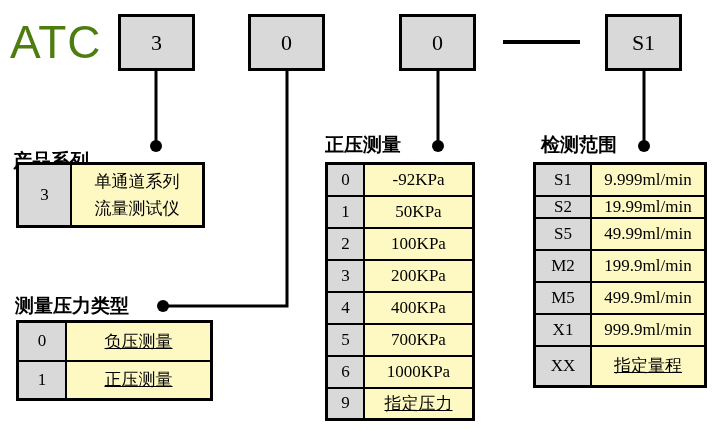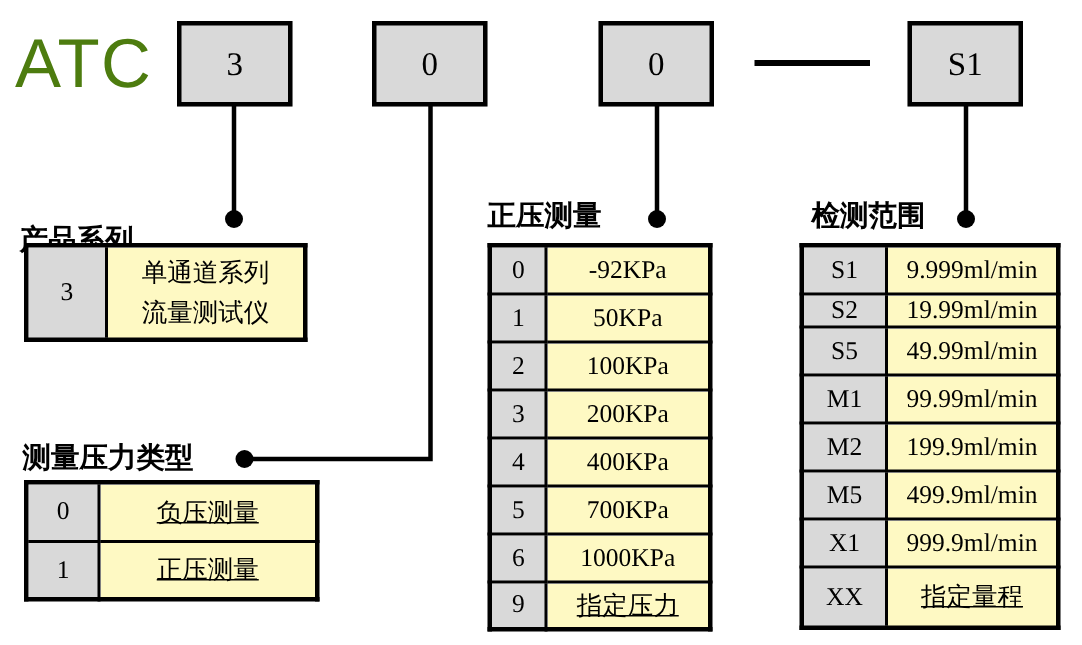--- a/index.html
+++ b/index.html
@@ -132,24 +132,20 @@
     </tr>
     <tr style="height:20px;margin-top:26px;">
       <td class="key">S2</td>
       <td class="desc">19.99ml/min</td>
     </tr>
     <tr style="height:32px;">
       <td class="key">S5</td>
       <td class="desc">49.99ml/min</td>
     </tr>
     <tr style="height:32px;">
-      <td class="key">M1</td>
-      <td class="desc">99.99ml/min</td>
-    </tr>
-    <tr style="height:32px;">
       <td class="key">M2</td>
       <td class="desc">199.9ml/min</td>
     </tr>
     <tr style="height:32px;margin-left:32px;">
       <td class="key">M5</td>
       <td class="desc">499.9ml/min</td>
     </tr>
     <tr style="height:32px;border-radius:13px;">
       <td class="key">X1</td>
       <td class="desc">999.9ml/min</td>

